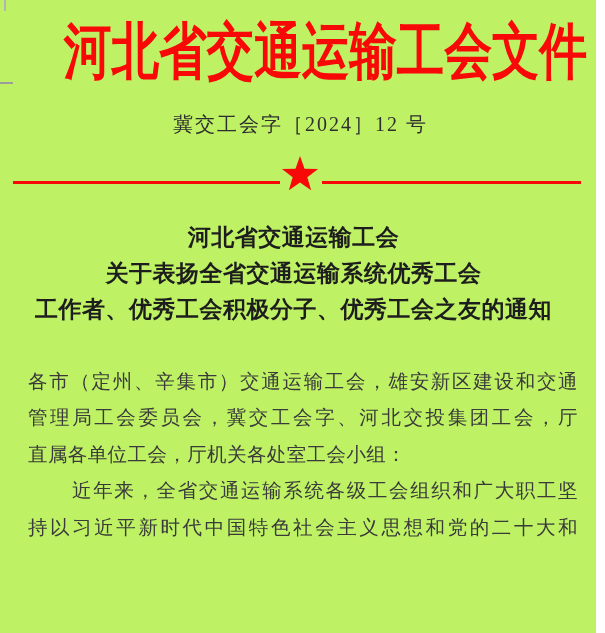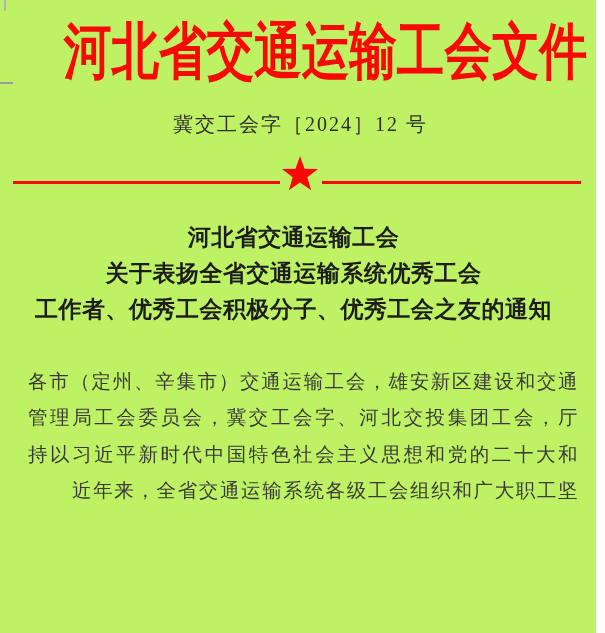--- a/index.html
+++ b/index.html
@@ -83,17 +83,18 @@
 
   <div class="title">
     <div>河北省交通运输工会</div>
     <div>关于表扬全省交通运输系统优秀工会</div>
     <div>工作者、优秀工会积极分子、优秀工会之友的通知</div>
   </div>
 
   <div class="body-text">
     <div class="bl">各市（定州、辛集市）交通运输工会，雄安新区建设和交通</div>
     <div class="bl">管理局工会委员会，冀交工会字、河北交投集团工会，厅</div>
+    <div class="bl short">直属各单位工会，厅机关各处室工会小组：</div>
+    <div class="bl indent">近年来，全省交通运输系统各级工会组织和广大职工坚</div>
     <div class="bl">持以习近平新时代中国特色社会主义思想和党的二十大和</div>
-    <div class="bl indent">近年来，全省交通运输系统各级工会组织和广大职工坚</div>
   </div>
 
 </div>
 
 </body></html>

